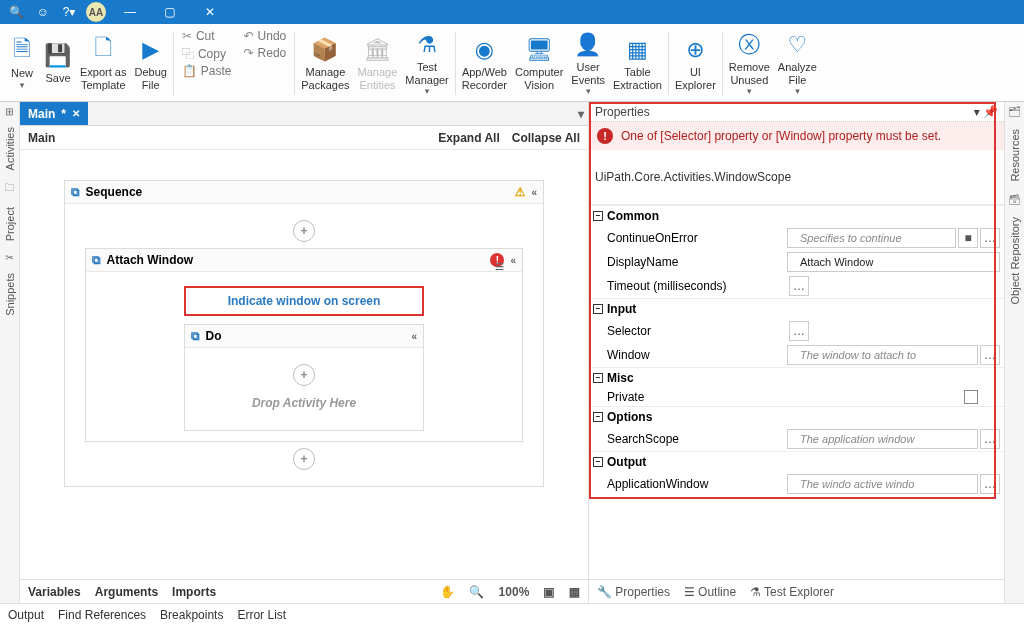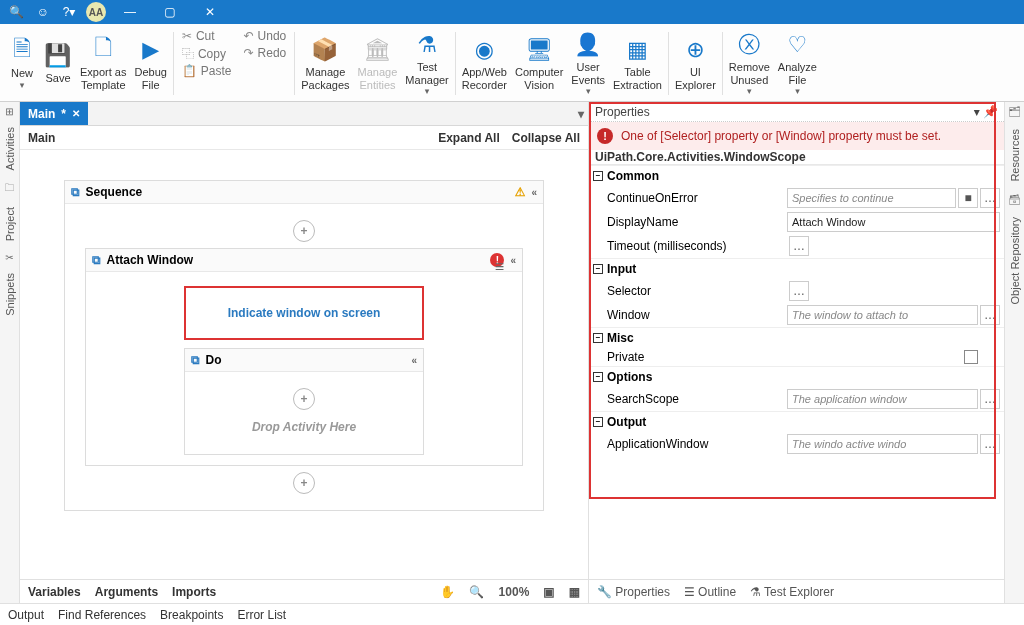--- a/index.html
+++ b/index.html
@@ -50,38 +50,38 @@
 .seq-outer { width: 480px; }
 .activity { border: 1px solid #dcdcdc; background: #fff; }
 .act-header { display: flex; align-items: center; gap: 6px; padding: 4px 6px; background: #fafafa; border-bottom: 1px solid #e8e8e8; font-size: 12px; }
 .act-header .ah-icon { font-size: 12px; }
 .act-header .ah-title { flex: 1; }
 .act-header .ah-warn { color: #e6a100; font-size: 12px; }
 .act-header .ah-err { width: 14px; height: 14px; border-radius: 50%; background: #d33; color: #fff; font-size: 10px; display: flex; align-items: center; justify-content: center; }
 .act-header .ah-coll { color: #666; font-size: 10px; }
 .act-body { padding: 10px 12px; }
 .add-btn { width: 22px; height: 22px; border: 1px solid #bbb; border-radius: 50%; display: flex; align-items: center; justify-content: center; margin: 6px auto; color: #888; cursor: pointer; }
-.indicate { border: 2px solid #d33; margin: 4px auto; width: 240px; padding: 18px; text-align: center; color: #2a7ac0; font-size: 12px; cursor: pointer; }
+.indicate { border: 2px solid #d33; margin: 4px auto; width: 240px; padding: 6px; text-align: center; color: #2a7ac0; font-size: 12px; cursor: pointer; }
 .hamburger { float: right; color: #666; font-size: 16px; margin-top: -24px; margin-right: 6px; }
 .do-box { border: 1px solid #dcdcdc; width: 240px; margin: 8px auto 0 auto; }
 .drop-here { color: #999; font-style: italic; text-align: center; padding: 4px 0 10px 0; font-size: 12px; }
 
 
 .props { width: 415px; display: flex; flex-direction: column; position: relative; }
 .props-outline { position:absolute; top:0; left:0; right:8px; bottom:104px; border:2px solid #d33; pointer-events:none; }
 .props-head { height: 20px; display: flex; align-items: center; padding: 0 6px; color: #444; font-size: 12px; border-bottom: 1px dotted #ccc; }
 .props-head .sp { flex: 1; }
 .props-err { display: flex; align-items: center; gap: 8px; padding: 6px 8px; background: #fdecec; color: #b02020; font-size: 12px; }
 .props-err .erricon { width: 16px; height: 16px; border-radius: 50%; background: #c62828; color: #fff; display: flex; align-items: center; justify-content: center; font-size: 11px; font-weight: bold; }
-.props-cls { padding: 0 6px; color: #333; border-bottom: 1px solid #e8e8e8; font-weight: bold; }
+.props-cls { padding: 20px 6px; color: #333; border-bottom: 1px solid #e8e8e8; }
 .cat { display: flex; align-items: center; gap: 4px; padding: 3px 4px; font-weight: bold; background: #fff; border-top: 1px solid #eee; }
 .cat .box { width: 10px; height: 10px; border: 1px solid #333; display: flex; align-items: center; justify-content: center; font-size: 8px; line-height: 1; }
 .prop-row { display: flex; align-items: center; padding: 2px 4px 2px 18px; }
 .prop-row .pname { flex: 0 0 180px; font-size: 12px; }
-.prop-row .pval { flex: 1; height: 20px; border: 1px solid #ccc; background: #fff; padding: 0 4px; display: flex; align-items: center; font-size: 11px; color: #888; font-style: italic; }
+.prop-row .pval { flex: 1; height: 20px; border: 1px solid #ccc; background: #fff; padding: 0 12px; display: flex; align-items: center; font-size: 11px; color: #888; font-style: italic; }
 .prop-row .pval.val { color: #222; font-style: normal; }
 .prop-row .dots { width: 20px; height: 20px; border: 1px solid #ccc; margin-left: 2px; display: flex; align-items: center; justify-content: center; cursor: pointer; color: #555; }
 .prop-row .chk { width: 14px; height: 14px; border: 1px solid #888; }
 
 .right-rail { width: 20px; background: #f5f5f5; border-left: 1px solid #e0e0e0; display: flex; flex-direction: column; align-items: center; padding-top: 4px; gap: 8px; }
 
 
 .botbar1 { height: 24px; border-top: 1px solid #e0e0e0; display: flex; align-items: center; padding: 0 8px; gap: 14px; font-size: 12px; color: #333; }
 .botbar1 .sp { flex: 1; }
 .botbar1 .tool { color: #555; cursor: pointer; }

